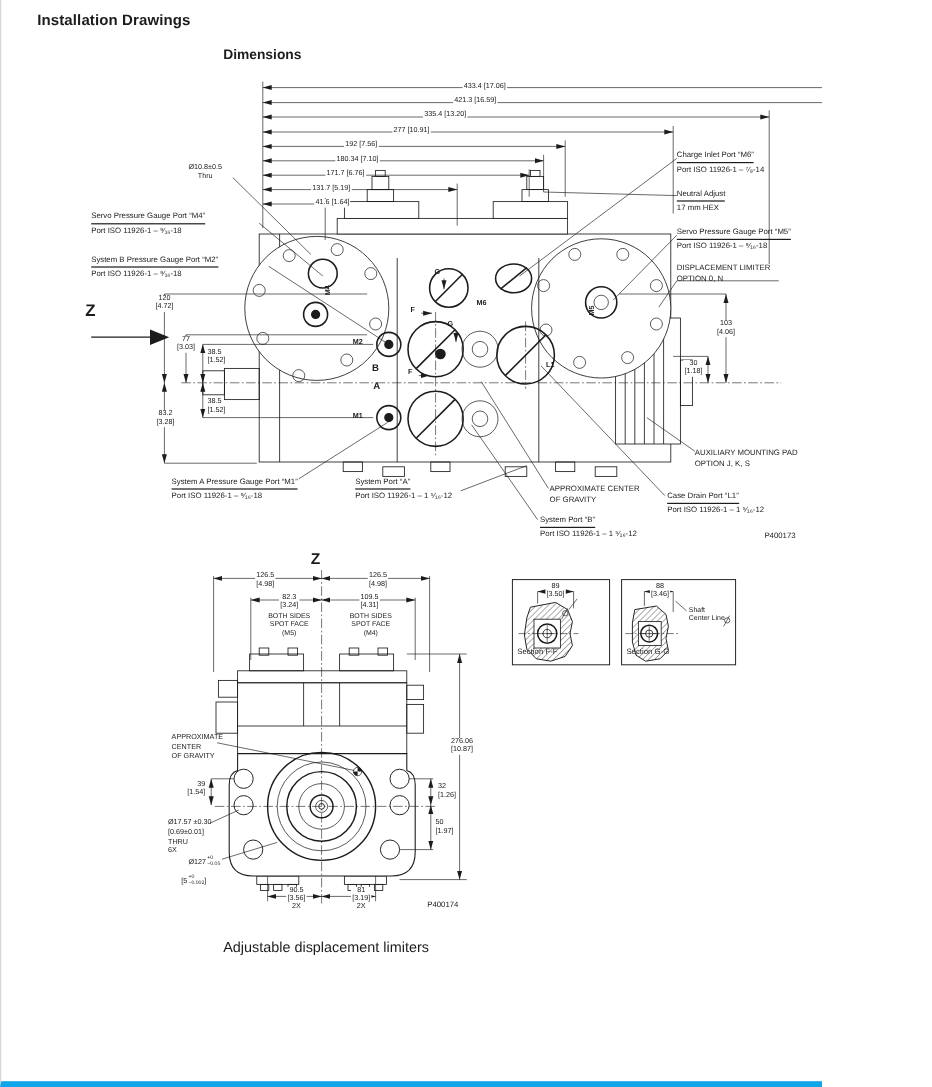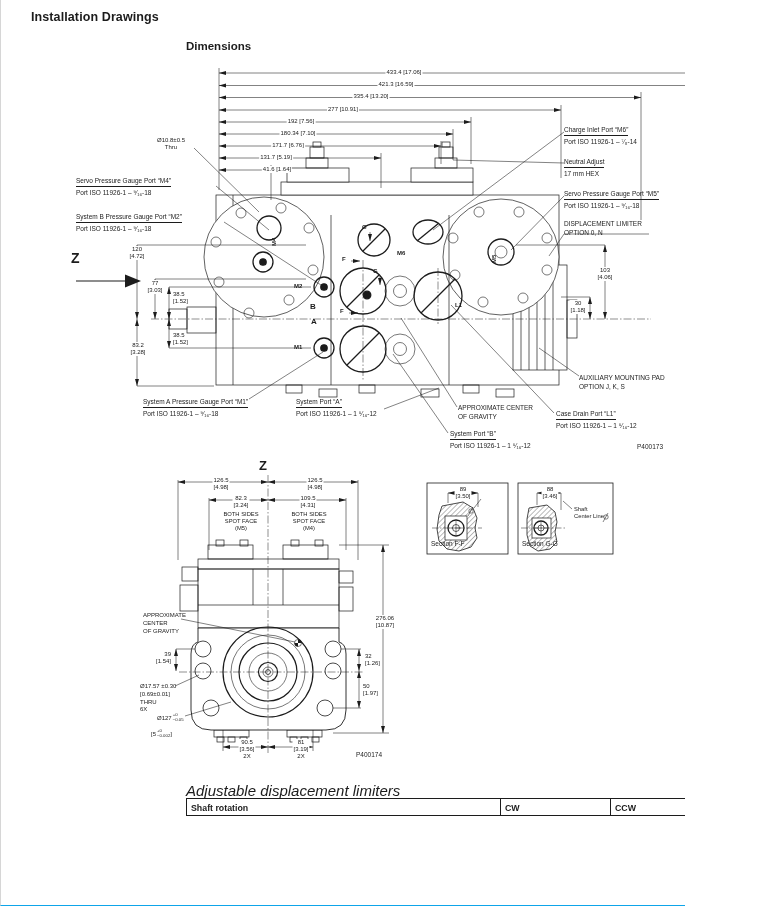--- a/index.html
+++ b/index.html
@@ -1,39 +1,39 @@
 <!DOCTYPE html>
 <html><head>
 <meta charset="utf-8">
 <style>
   * { margin:0; padding:0; box-sizing:border-box; }
   html,body { background:#fff; }
   body { font-family:"Liberation Sans","DejaVu Sans",sans-serif; color:#1c1c1c; }
   #page { position:relative; width:685px; height:906px; background:#fff; overflow:hidden;
-          border-left:1px solid #d6d6d6; border-bottom:1px solid #0ea5e9; }
+          border-left:1px solid #d6d6d6; border-bottom:5px solid #0ea5e9; }
   .abs { position:absolute; }
   svg.layer { position:absolute; left:0; }
   .ttl { font-size:12.5px; font-weight:bold; letter-spacing:.1px; }
   .sub { font-size:11.5px; font-weight:bold; }
   .zlab { font-size:13px; font-weight:bold; }
   .pre { white-space:pre-line; }
   .dim { font-size:6px; line-height:1.18; text-align:center; background:#fff; padding:0 1px; white-space:pre-line; }
   .nobg { background:none; }
   .left { text-align:left; }
   .right { text-align:right; }
   .cx { transform:translateX(-50%); }
   .lbl { font-size:6.5px; line-height:1.45; }
   .lbl .u { display:inline-block; border-bottom:0.9px solid #1c1c1c; padding-bottom:0.5px; }
   .lbl .s { display:block; margin-top:1.5px; }
   .sm { font-size:5.8px; line-height:1.25; }
   .co { font-size:6px; font-weight:bold; }
   .co8 { font-size:8px; font-weight:bold; }
   .rot { transform:rotate(-90deg); transform-origin:left top; }
   .fig { font-size:6.5px; }
-  .itl { font-style:italic; font-size:15px; }
+  .itl { font-size:12px; }
   .tol { display:inline-block; font-size:4.3px; line-height:1.15; vertical-align:-1px; margin-left:1px; white-space:pre-line; }
   .note6 { font-size:6px; line-height:1.3; }
   table.lim { border-collapse:collapse; font-size:8.5px; width:515px; border:1.5px solid #1c1c1c; table-layout:fixed; }
   table.lim td, table.lim th { border:0.8px solid #1c1c1c; padding:3px 4px 2px 4px; text-align:left; font-weight:normal; vertical-align:middle; height:17px; }
   table.lim tr.hdr td { font-weight:bold; border-bottom:1.4px solid #1c1c1c; font-size:8.8px; }
   .foot { font-size:9.5px; line-height:1.4; }
 </style>
 </head>
 <body>
 
@@ -498,22 +498,17 @@
 
   <table class="lim abs" style="left:185px; top:798px;">
     <colgroup>
         <col style="width:314px">
         <col style="width:53px">
         <col style="width:57px">
         <col style="width:53px">
         <col style="width:38px">
       </colgroup>
     <tbody>
-        <tr class="hdr">
-      <td>Shaft rotation</td>
-      <td colspan="2">CW</td>
-      <td colspan="2">CCW</td>
-    </tr>
   </tbody>
     </table>
 
 
 </div>
 
 </body></html>

